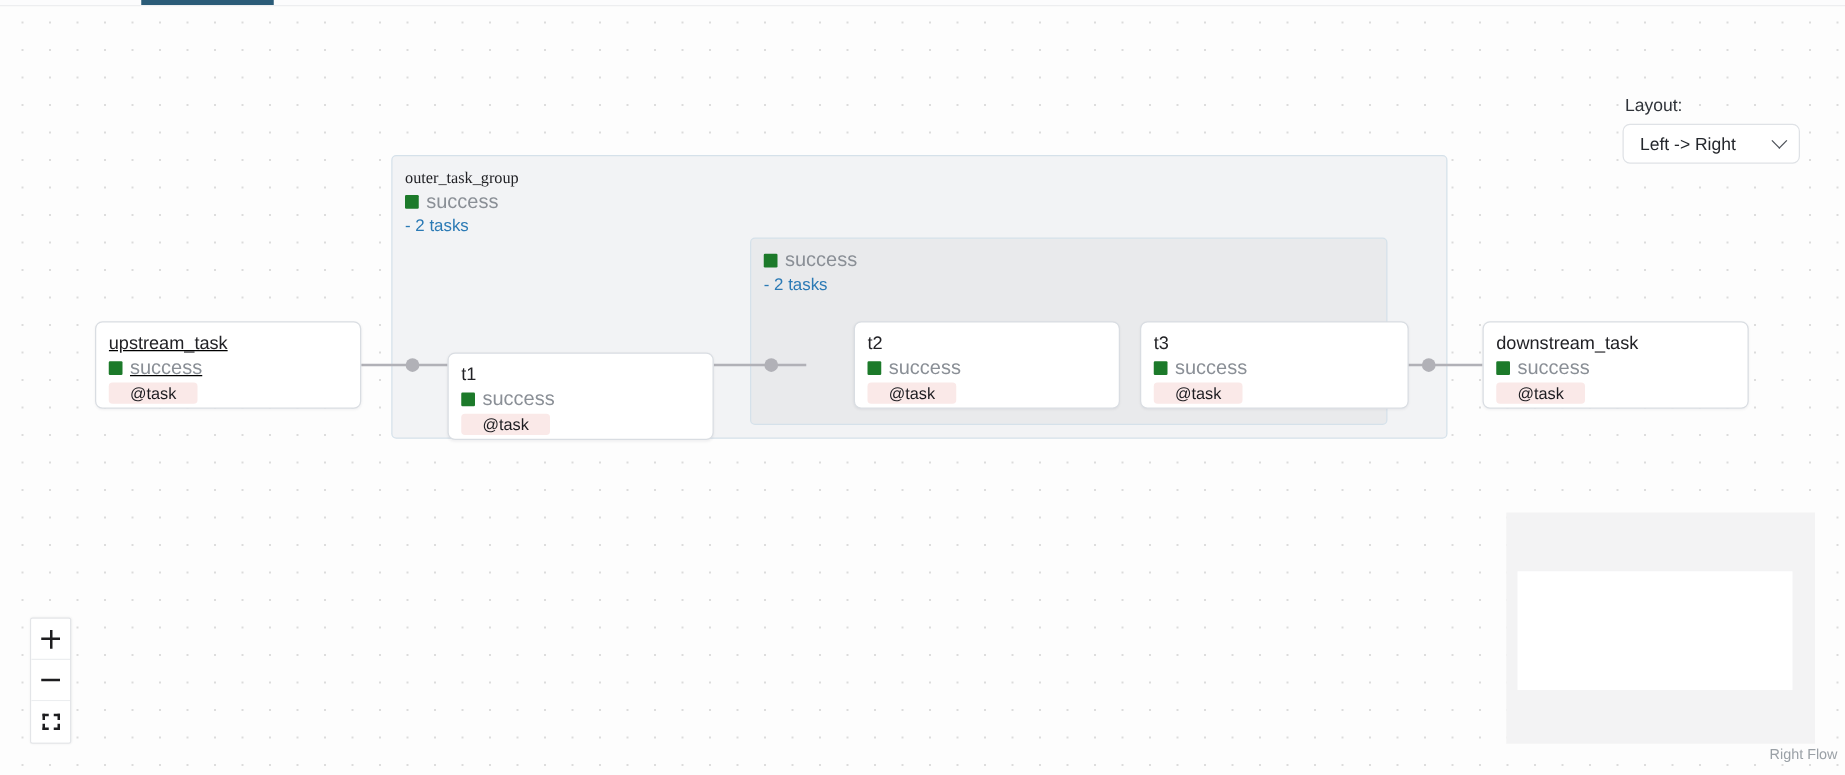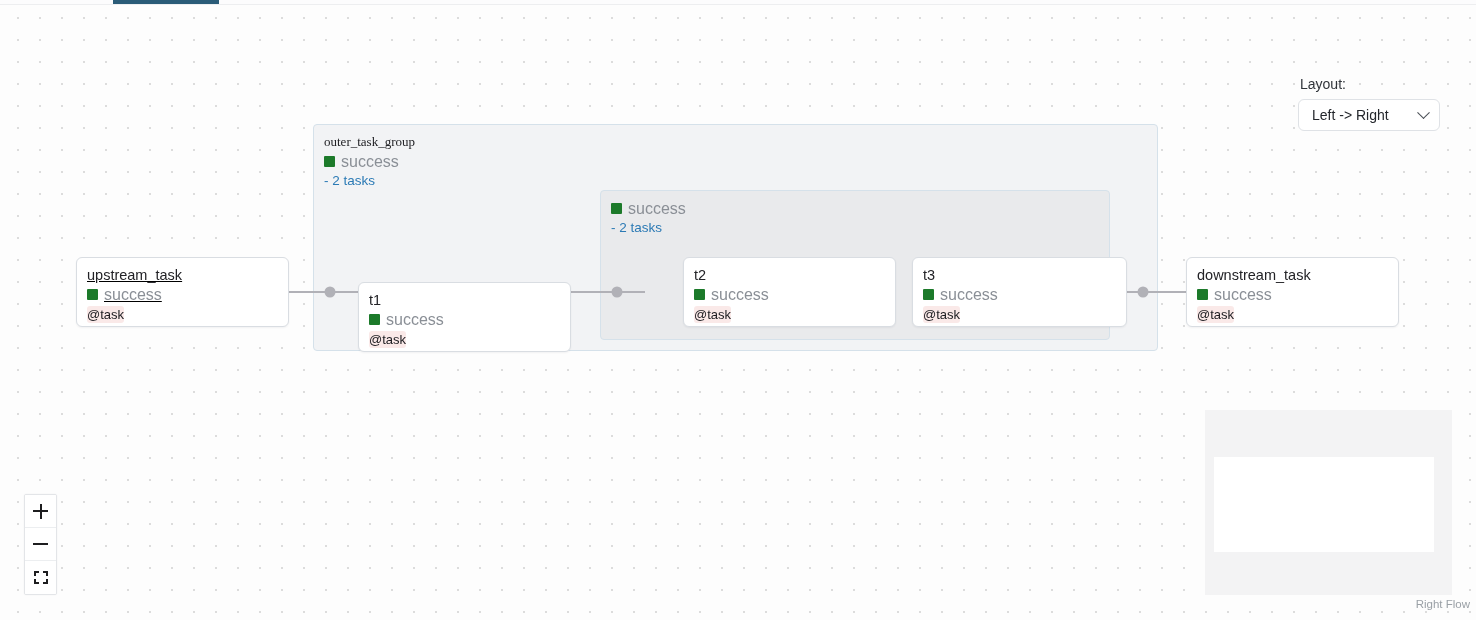--- a/index.html
+++ b/index.html
@@ -113,21 +113,21 @@
     margin-top: 3px;
     height: 15px;
   }
   .node-deco {
     display: inline-block;
     margin-top: 4px;
     font-size: 13px;
     color: #1c1c20;
     background: #fae9e8;
     border-radius: 3px;
-    padding: 1px 0;
+    padding: 1px 17px;
     line-height: 15px;
   }
 
   
   #n-upstream   { left: 76px;   top: 257px; text-decoration: underline; }
   #n-t1         { left: 358px;  top: 257px; margin-top: 25px; }
   #n-t2         { left: 645px;  top: 257px; margin-left: 38px; }
   #n-t3         { left: 912px;  top: 257px; width: 215px; }
   #n-downstream { left: 1186px; top: 257px; }
 

